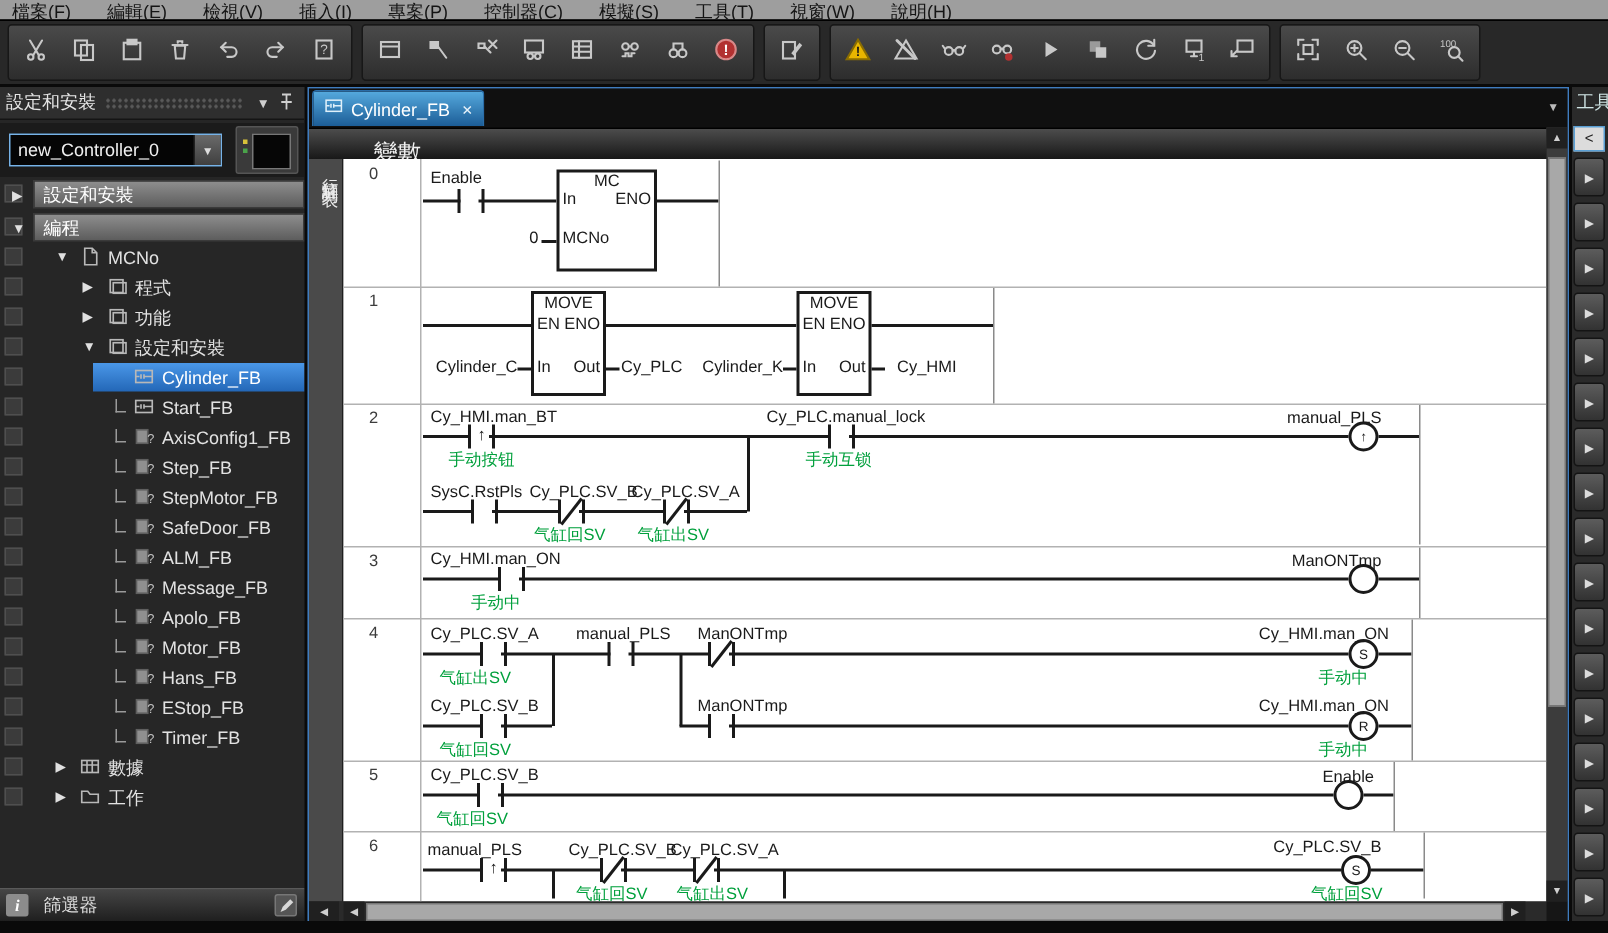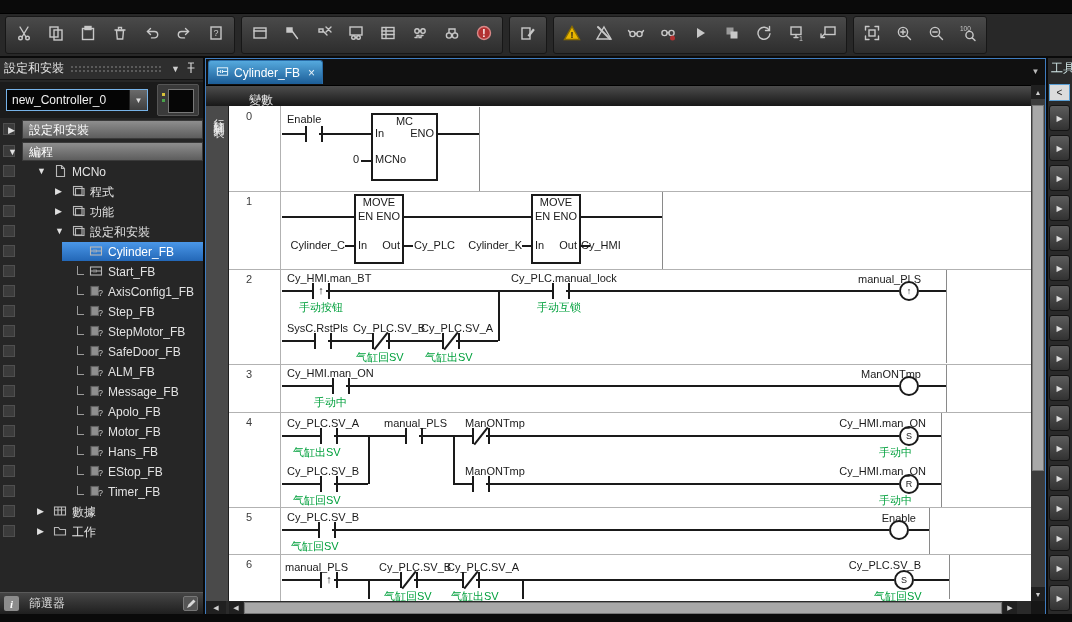--- a/index.html
+++ b/index.html
@@ -61,21 +61,21 @@
   #tabbar { position:absolute; left:0; top:0; width:839px; height:26px; background:#101010; }
   #tab-active { position:absolute; left:2px; top:1px; height:24px; padding:0 7px;
     background:linear-gradient(#55a9dd,#1c5d97); border:1px solid #2a6da8; border-bottom:none;
     border-radius:3px 3px 0 0; display:flex; align-items:center; gap:5px; }
   #tab-active .tlabel { color:#fff; font-size:12px; white-space:nowrap; }
   #tab-active .tclose { color:#e8f2fa; font-size:12px; line-height:12px; padding-left:3px; }
   #tab-dropdown { position:absolute; left:822px; top:5px; width:15px; height:15px; color:#bbb; font-size:8px;
     display:flex; align-items:center; justify-content:center; }
   #varbar { position:absolute; left:0; top:26px; width:825px; height:21px;
     background:linear-gradient(#4c4c4c,#181818); border-top:1px solid #000; }
-  #varbar span { position:absolute; left:43px; top:6px; color:#f0f0f0; font-size:12px; }
+  #varbar span { position:absolute; left:43px; top:6px; color:#f0f0f0; font-size:16px; }
   #comment-strip { position:absolute; left:0; top:47px; width:23px; height:495px; background:#4a4a4a;
     border-right:1px solid #1f1f1f; overflow:hidden; }
   #comment-strip span { writing-mode:vertical-rl; text-orientation:upright; color:#ececec;
     font-size:11px; letter-spacing:2px; margin-left:5px; margin-top:4px; display:inline-block; }
   #ladder-canvas { position:absolute; left:23px; top:47px; width:802px; height:495px; background:#fff; overflow:hidden; }
   .wire { position:absolute; background:#1a1a1a; }
   .tickline { position:absolute; background:#8a8a8a; width:1px; }
   .sepline { position:absolute; background:#b2b2b2; height:1px; left:0; width:802px; }
   .oplabel { position:absolute; font-size:11px; line-height:13px; color:#1a1a1a; white-space:nowrap; }
   .grnlabel { position:absolute; font-size:11px; line-height:13px; color:#00a03c; white-space:nowrap; }
@@ -102,20 +102,32 @@
   .rp-exp { position:absolute; left:1px; width:21px; height:26px; background:linear-gradient(#5c5c5c,#323232);
     border:1px solid #141414; border-radius:3px; color:#dcdcdc; font-size:8px;
     display:flex; align-items:center; justify-content:center; }
   #bottomstrip { position:absolute; left:0; top:614px; width:1072px; height:8px; background:#0a0a0a; }
 </style>
 </head>
 <body>
 
 <div id="app">
 
+  <div id="menubar">
+      <div class="mi">檔案(F)</div>
+      <div class="mi">編輯(E)</div>
+      <div class="mi">檢視(V)</div>
+      <div class="mi">插入(I)</div>
+      <div class="mi">專案(P)</div>
+      <div class="mi">控制器(C)</div>
+      <div class="mi">模擬(S)</div>
+      <div class="mi">工具(T)</div>
+      <div class="mi">視窗(W)</div>
+      <div class="mi">說明(H)</div>
+    </div>
 
   <div id="toolbar">
       <div class="tgroup">
         <div class="tbtn">
           <span><svg width="18" height="18" viewBox="0 0 18 18" fill="none" stroke="#c8c8c8" stroke-width="1.4" stroke-linecap="round">
               <path d="M5 3 L11 13 M13 3 L7 13"></path>
               <circle cx="5.5" cy="14" r="1.8"></circle>
               <circle cx="12.5" cy="14" r="1.8"></circle>
             </svg></span>
         </div>
@@ -546,21 +558,21 @@
         <div class="wire" style="left: 175px; top: 110px; width: 127px; height: 2px;"></div>
         <div class="fbox" style="left: 302px; top: 88px; width: 50px; height: 70px;"></div>
         <div class="oplabel" style="left: 302px; top: 90px; width: 50px; text-align: center;">MOVE</div>
         <div class="oplabel" style="top: 104px; left: 306px;">EN</div>
         <div class="oplabel" style="top: 104px; right: 454px;">ENO</div>
         <div class="oplabel" style="top: 133px; left: 306px;">In</div>
         <div class="oplabel" style="top: 133px; right: 454px;">Out</div>
         <div class="oplabel" style="top: 133px; right: 509px;">Cylinder_K</div>
         <div class="wire" style="left: 293px; top: 139px; width: 9px; height: 2px;"></div>
         <div class="wire" style="left: 352px; top: 139px; width: 9px; height: 2px;"></div>
-        <div class="oplabel" style="top: 133px; left: 352px;">Cy_HMI</div>
+        <div class="oplabel" style="top: 133px; left: 369px;">Cy_HMI</div>
         <div class="wire" style="left: 352px; top: 110px; width: 81px; height: 2px;"></div>
         <div class="tickline" style="left: 433px; top: 86px; height: 77px;"></div>
         <div class="wire" style="left: 53px; top: 184px; width: 617px; height: 2px;"></div>
         <div class="abs" style="left: 81px; top: 175px; width: 22px; height: 20px;"></div>
         <div class="cmask" style="left: 85px; top: 177px; width: 12px; height: 16px;"></div>
         <div class="cbar" style="left: 83px; top: 177px;"></div>
         <div class="cbar" style="left: 99px; top: 177px;"></div>
         <div class="cedge" style="left: 82px; top: 177px; width: 20px;">↑</div>
         <div class="oplabel" style="top: 166px; left: 58px;">Cy_HMI.man_BT</div>
         <div class="grnlabel" style="left: 70px; top: 195px;">手动按钮</div>

